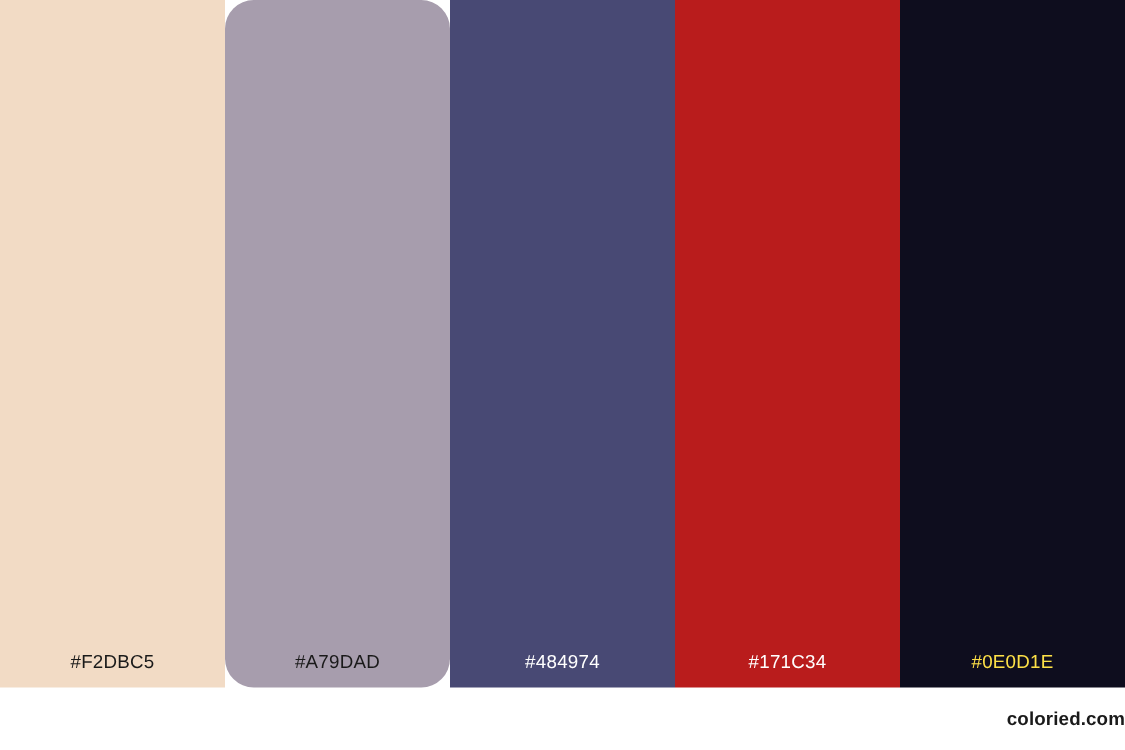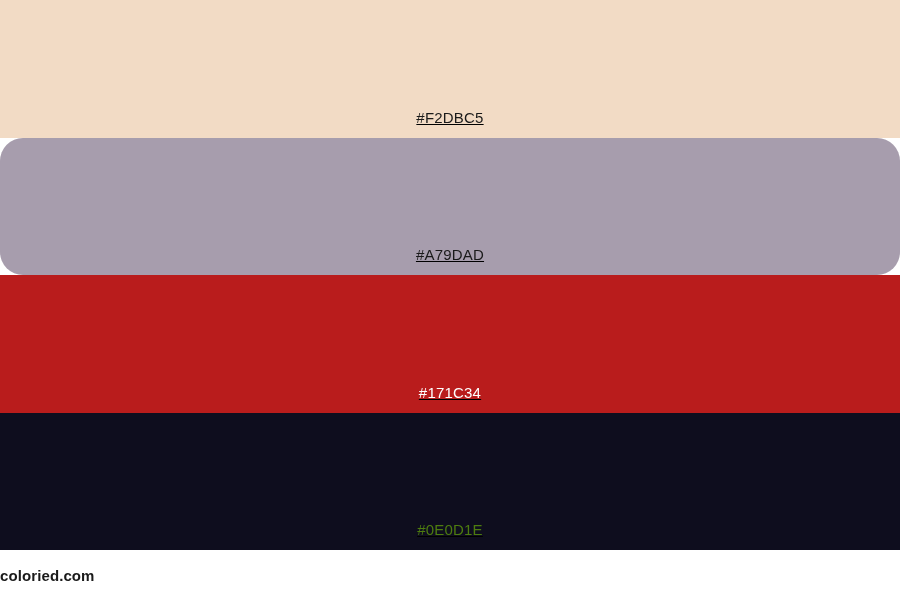--- a/index.html
+++ b/index.html
@@ -17,22 +17,21 @@
     width: 900px;
     height: 600px;
     display: flex;
     flex-direction: column;
     background: #ffffff;
   }
   .swatch-strip {
     width: 900px;
     height: 550px;
     display: flex;
-    flex-direction: column;
-    text-decoration: underline;
+    flex-direction: row;
   }
   .swatch {
     flex: 1 1 0;
     height: 550px;
     position: relative;
     display: flex;
     align-items: flex-end;
     justify-content: center;
   }
   .swatch-label {
@@ -43,21 +42,21 @@
     padding-bottom: 13px;
     white-space: nowrap;
     user-select: none;
   }
   .footer {
     width: 900px;
     height: 50px;
     background: #ffffff;
     display: flex;
     align-items: center;
-    justify-content: flex-start;
+    justify-content: flex-end;
   }
   .footer-text {
     font-family: "Liberation Sans", sans-serif;
     font-size: 15px;
     font-weight: bold;
     color: #1a1a1a;
     letter-spacing: 0.1px;
     line-height: 1;
   }
 </style>
@@ -69,27 +68,30 @@
   <div class="swatch-strip">
 
     <div class="swatch" style="background-color: rgb(242, 219, 197);">
       <span class="swatch-label" style="color: rgb(26, 26, 26);">#F2DBC5</span>
     </div>
 
     <div class="swatch" style="background-color: rgb(167, 157, 173); border-radius: 23px;">
       <span class="swatch-label" style="color: rgb(26, 26, 26);">#A79DAD</span>
     </div>
 
+    <div class="swatch" style="background-color: rgb(72, 73, 116);">
+      <span class="swatch-label" style="color: rgb(255, 255, 255);">#484974</span>
+    </div>
 
     <div class="swatch" style="background-color: #b91c1c;">
       <span class="swatch-label" style="color: rgb(255, 255, 255);">#171C34</span>
     </div>
 
     <div class="swatch" style="background-color: rgb(14, 13, 30);">
-      <span class="swatch-label" style="color: #4d7c0f;">#0E0D1E</span>
+      <span class="swatch-label" style="color: #fde047;">#0E0D1E</span>
     </div>
 
   </div>
 
   <div class="footer">
     <span class="footer-text">coloried.com</span>
   </div>
 
 </div>
 

